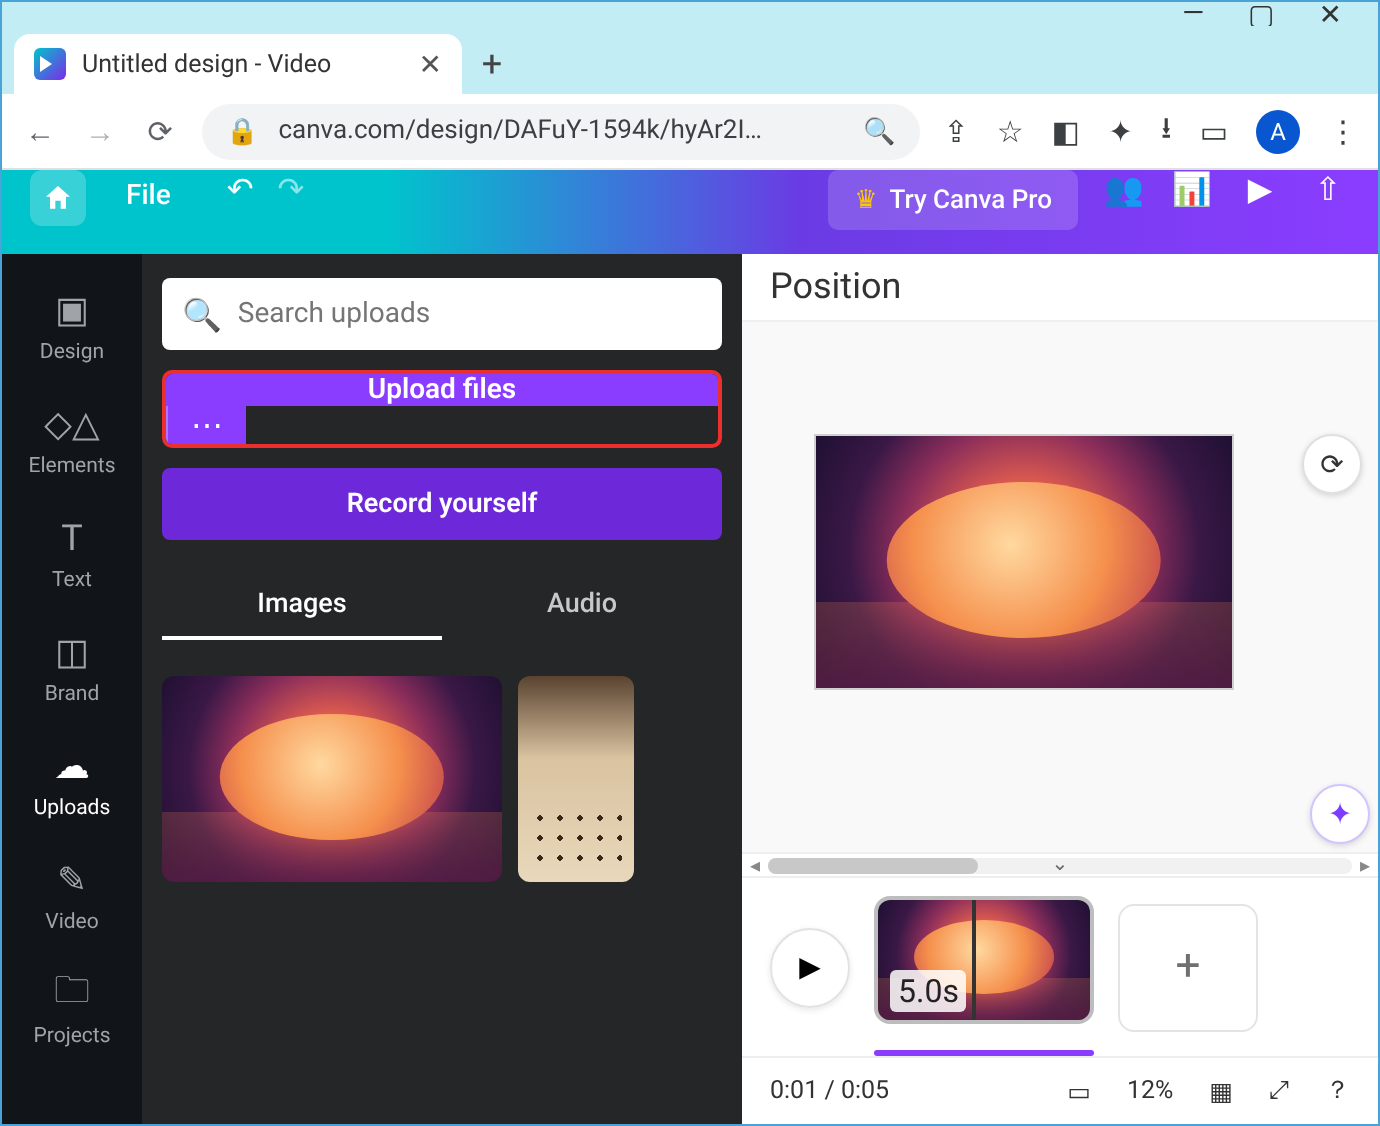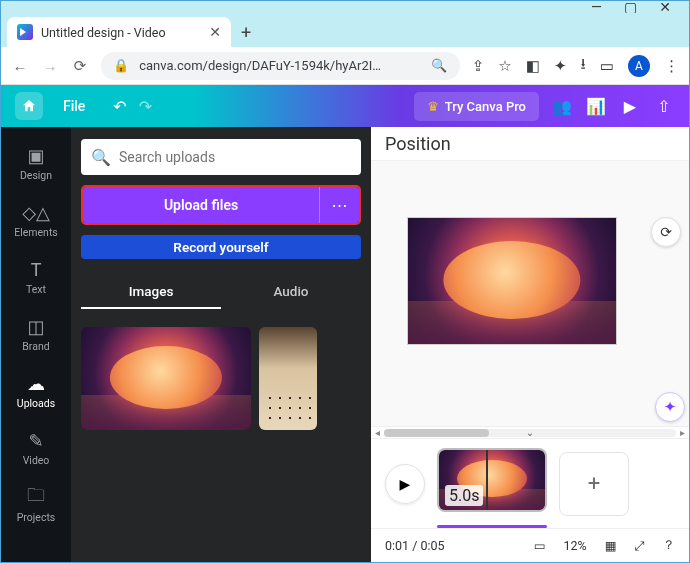--- a/index.html
+++ b/index.html
@@ -21,21 +21,21 @@
   
   .urlbar { height: 38px; background: #ffffff; display: flex; align-items: center; padding: 0 10px; gap: 12px; border-bottom: 1px solid #e0e0e0;}
   .urlbar .nav-icn { color: #5f6368; font-size: 15px; display:flex; align-items:center; justify-content:center; width:18px;}
   .urlbar .nav-icn.disabled{color:#b0b0b0;}
   .address { flex: 1; background: #f1f3f4; border-radius: 16px; height: 28px; display: flex; align-items: center; padding: 0 12px; gap: 10px; font-size: 13px; color: #3c4043; overflow:hidden; white-space:nowrap;}
   .address .lock{color:#5f6368;}
   .url-actions { display: flex; gap: 14px; align-items: center; color: #3c4043; font-size: 15px;}
   .avatar { width: 22px; height: 22px; border-radius: 50%; background: #0957d0; color: #fff; display: flex; align-items: center; justify-content: center; font-size: 12px; }
 
   
-  .app-top { height: 42px; background: linear-gradient(90deg, #00c4cc 0%, #00c4cc 28%, #6a3be4 58%, #8b3dff 100%); display: flex; align-items: center; padding: 0 14px; gap: 12px; color: #fff; font-size: 13px;}
+  .app-top { height: 42px; background: linear-gradient(90deg, #00c4cc 0%, #00c4cc 28%, #6a3be4 58%, #8b3dff 100%); display: flex; align-items: flex-start; padding: 0 14px; gap: 12px; color: #fff; font-size: 13px;}
   .app-top .home-btn{background:rgba(255,255,255,.22);border-radius:6px;width:28px;height:28px;display:flex;align-items:center;justify-content:center;}
   .app-top .file-btn{padding:5px 8px;font-weight:500;font-size:14px;}
   .app-top .undo-group{display:flex;gap:12px;margin-left:8px;font-size:16px;}
   .app-top .undo-group span:last-child{opacity:.55;}
   .app-top .spacer{flex:1;}
   .try-pro { background: rgba(255,255,255,.16); padding: 7px 13px; border-radius: 5px; display:flex; align-items:center; gap:6px; font-weight:500;}
   .top-icn{width:22px;display:flex;justify-content:center;font-size:16px;}
 
   
   .main { flex: 1; display: flex; overflow: hidden;}
@@ -43,24 +43,24 @@
   
   .rail { width: 70px; background: #111418; display: flex; flex-direction: column; align-items:center; padding-top:10px; gap:4px;}
   .rail-item { width: 100%; padding: 8px 0; display: flex; flex-direction: column; align-items: center; gap: 4px; color: #a0a4a8; font-size: 10.5px; cursor:pointer;}
   .rail-item.active { color: #fff;}
   .rail-item .ricon{font-size:18px;height:20px;display:flex;align-items:center;}
 
   
   .panel { width: 300px; background: #252627; color: #fff; display:flex; flex-direction:column; padding:12px 10px; gap:10px; position:relative;}
   .search-up { background: #fff; border-radius: 4px; height: 36px; display:flex; align-items:center; padding:0 10px; gap:8px; color:#6b6b6b;}
   .search-up input{border:none;outline:none;flex:1;font-size:14px;color:#1d4ed8;background:transparent;}
-  .upload-wrap{border:2px solid #eb2f2f;border-radius:5px;display:flex;overflow:hidden;}
+  .upload-wrap{border:2px solid #eb2f2f;border-radius:5px;display:flex;overflow:hidden;flex-direction:column;}
   .upload-btn { background: #8b3dff; color:#fff; flex:1; height:36px; display:flex; align-items:center; justify-content:center; font-weight:600; font-size:14px;}
   .upload-more{background:#8b3dff;border-left:1px solid rgba(255,255,255,.3);width:40px;display:flex;align-items:center;justify-content:center;color:#fff;font-size:16px;}
-  .record-btn { background: #1d4ed8; color:#fff; height:24px; border-radius:4px; display:flex; align-items:center; justify-content:center; font-weight:600; font-size:13.5px;}
+  .record-btn { background: #6d28d9; color:#fff; height:36px; border-radius:4px; display:flex; align-items:center; justify-content:center; font-weight:600; font-size:13.5px;}
   .tabs-row { display:flex; margin-top:6px;}
   .tab-item{flex:1;text-align:center;font-size:13.5px;color:#c8c8c8;padding:8px 0;font-weight:500;}
   .tab-item.active{color:#fff;border-bottom:2px solid #fff;}
   .thumbs{display:flex;gap:8px;margin-top:8px;}
   .thumb{border-radius:6px;overflow:hidden;}
   .moon-thumb{width:170px;height:103px;background:radial-gradient(circle at 50% 45%,#ffb347 0%,#e05c4f 26%,#8a2d5a 50%,#3a1846 70%,#1a0e2e 100%);position:relative;}
   .moon-thumb::before{content:"";position:absolute;bottom:0;left:0;right:0;height:34%;background:linear-gradient(180deg,rgba(255,140,80,.2),rgba(90,30,70,.8));}
   .moon-thumb::after{content:"";position:absolute;left:50%;top:18%;transform:translateX(-50%);width:66%;height:62%;border-radius:50%;background:radial-gradient(circle at 45% 40%,#ffd9a0,#f58f4c 55%,#c94f4d 90%);}
   .boba-thumb{width:58px;height:103px;background:linear-gradient(180deg,#5a4330 0%,#d9c3a0 40%,#e8d8bb 100%);position:relative;}
   .boba-thumb::after{content:"";position:absolute;bottom:6px;left:10%;right:10%;height:30%;background:radial-gradient(circle,#3b2415 18%,transparent 19%) 0 0/10px 10px;}

